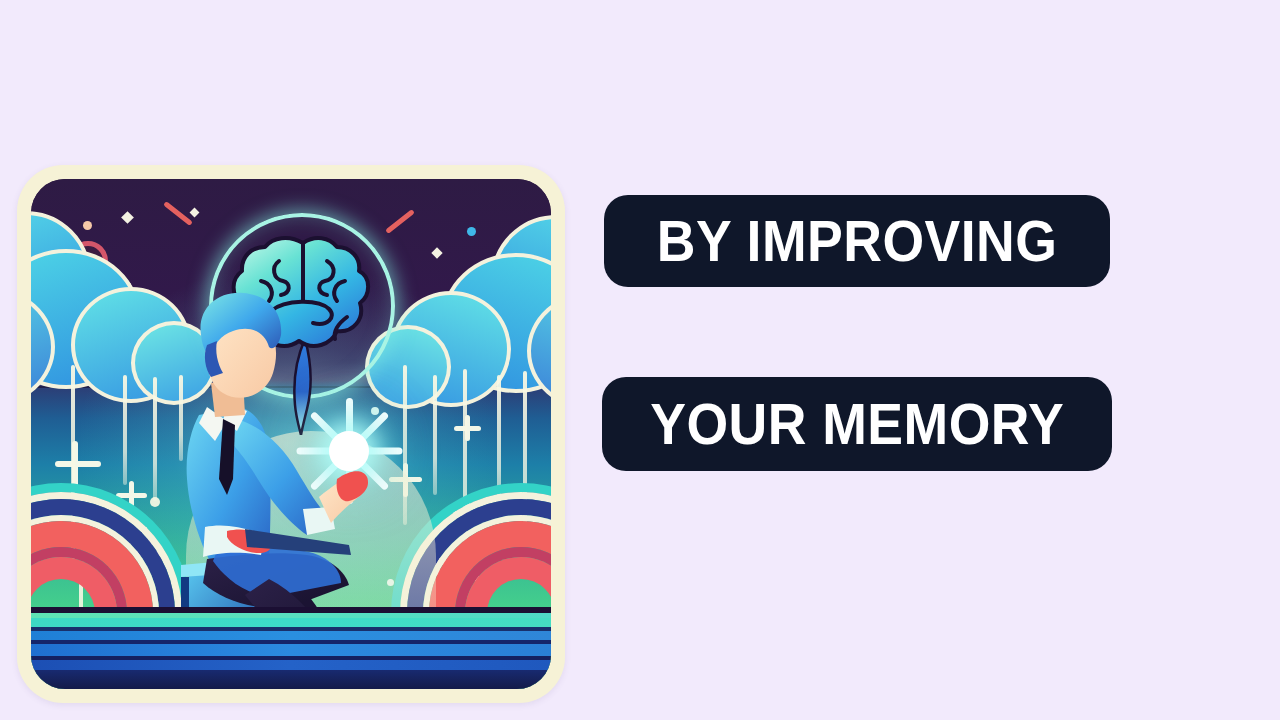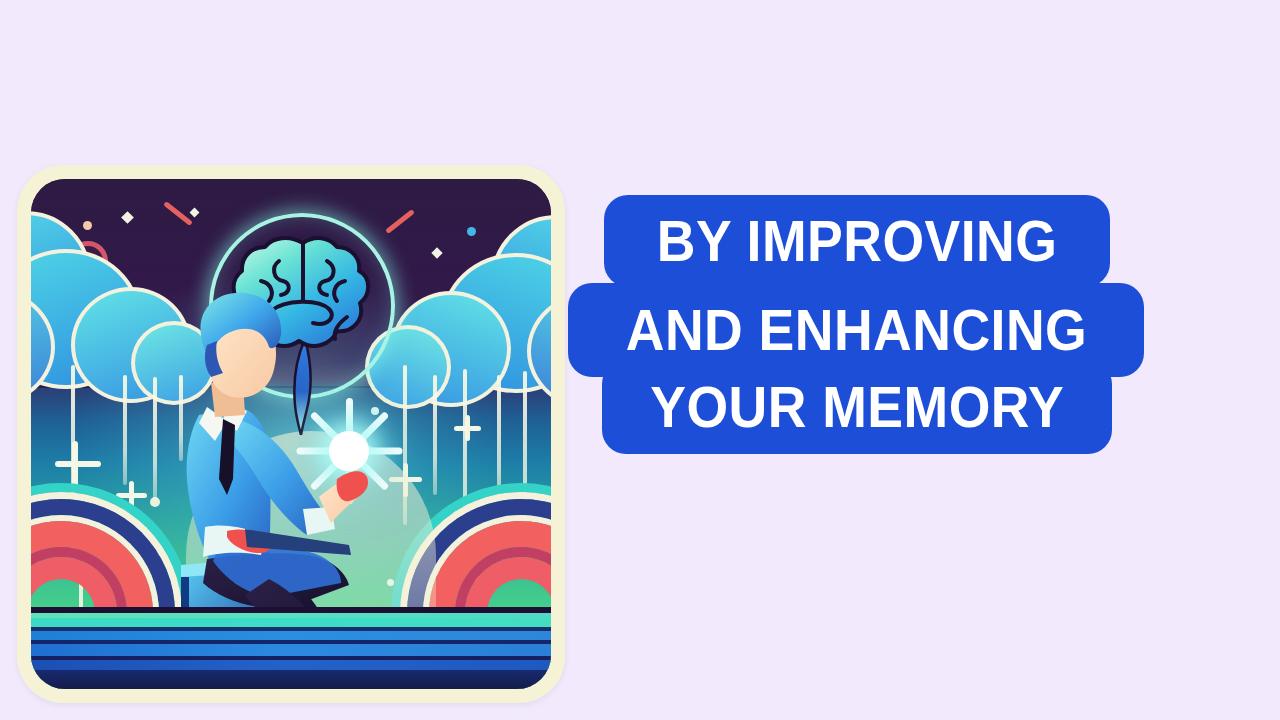--- a/index.html
+++ b/index.html
@@ -47,29 +47,29 @@
 
   .subhead-block {
     position: absolute;
     left: 566px;
     top: 195px;
     width: 580px;
     height: 272px;
   }
   .subhead-line {
     position: absolute;
-    background: #1d4ed8;
+    background: #0f172a;
     border-radius: 24px;
     display: flex;
     align-items: center;
     justify-content: center;
   }
   .subhead-line-1 { left: 38px;  top: 0px;   width: 506px; height: 92px; }
   .subhead-line-2 { left: 2px;   top: 88px;  width: 576px; height: 94px; }
-  .subhead-line-3 { left: 36px;  top: 165px; width: 510px; height: 94px; }
+  .subhead-line-3 { left: 36px;  top: 182px; width: 510px; height: 94px; }
 
   .subhead-text {
     color: #ffffff;
     font-family: "Liberation Sans Narrow", "Liberation Sans", sans-serif;
     font-weight: bold;
     font-size: 57px;
     line-height: 1;
     letter-spacing: 0.5px;
     transform: scaleX(0.94);
     white-space: nowrap;
@@ -574,21 +574,18 @@
       </div>
 
     </div>
   </div>
 
 
   <div class="subhead-block">
     <div class="subhead-line subhead-line-1">
       <span class="subhead-text">BY IMPROVING</span>
     </div>
-    <div class="subhead-line subhead-line-2">
-      <span class="subhead-text">AND ENHANCING</span>
-    </div>
     <div class="subhead-line subhead-line-3">
       <span class="subhead-text">YOUR MEMORY</span>
     </div>
   </div>
 
 </div>
 
 </body></html>

